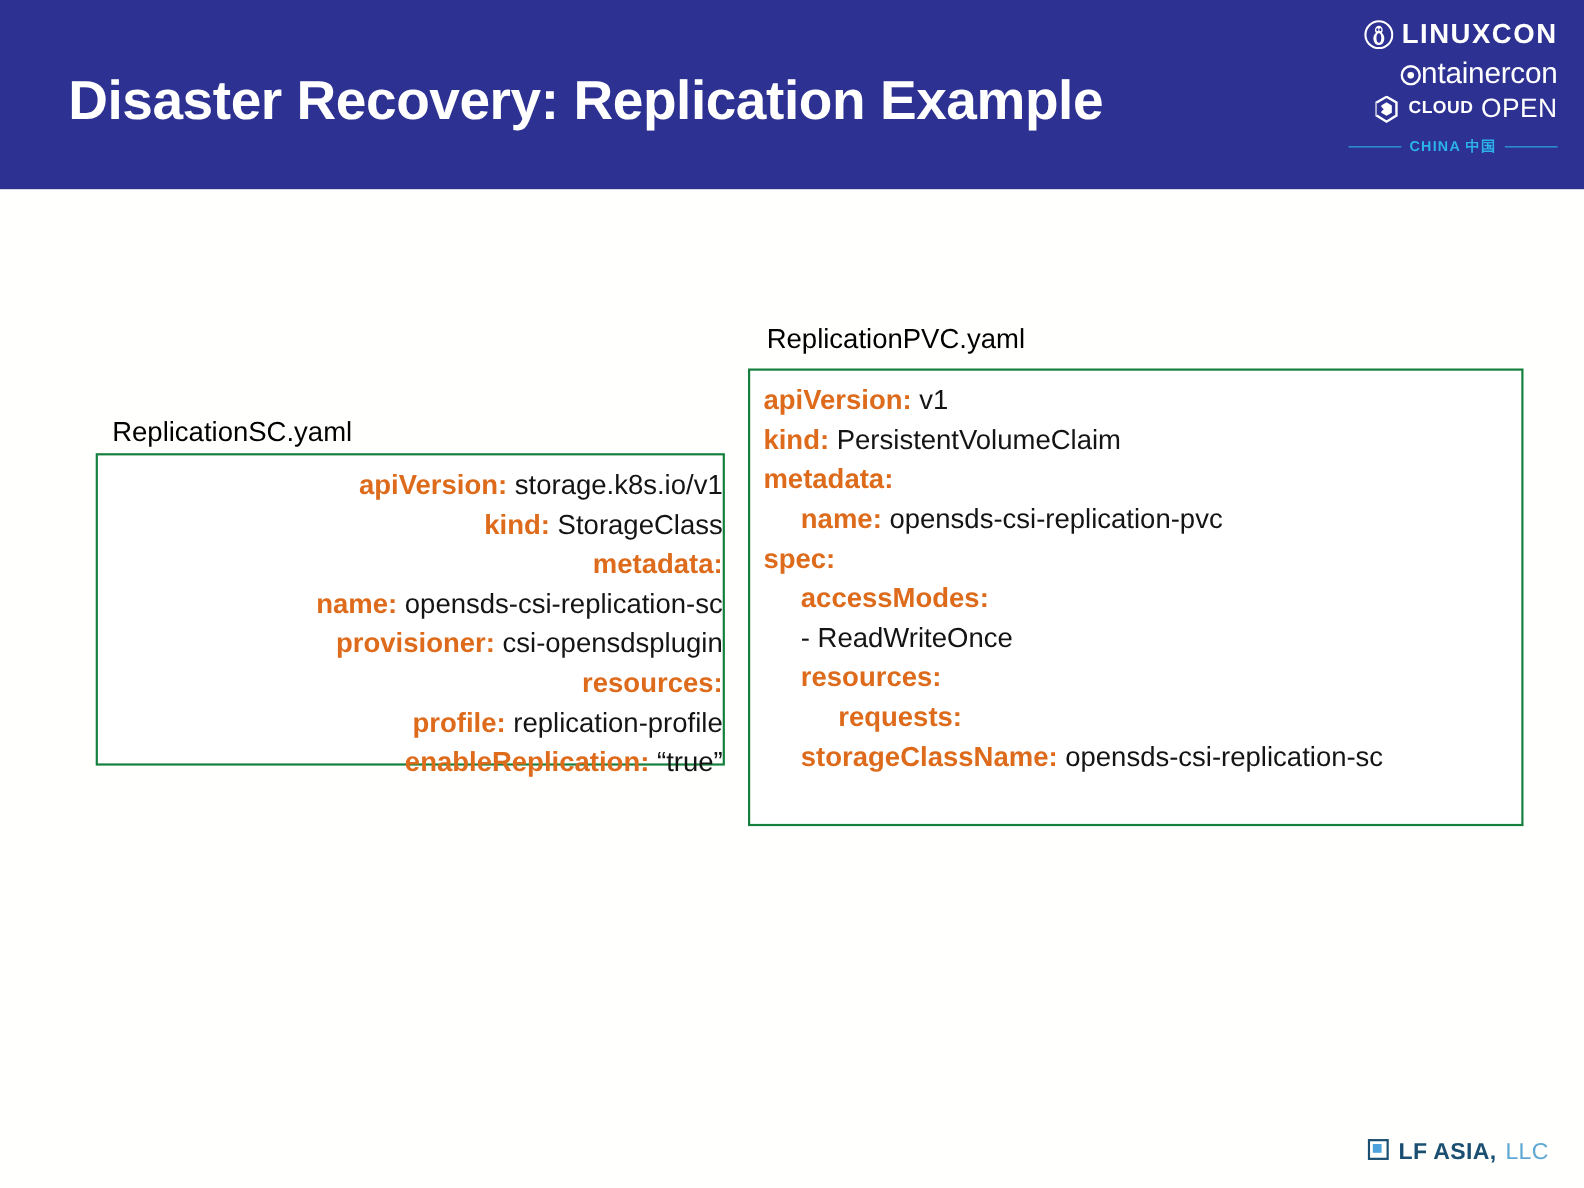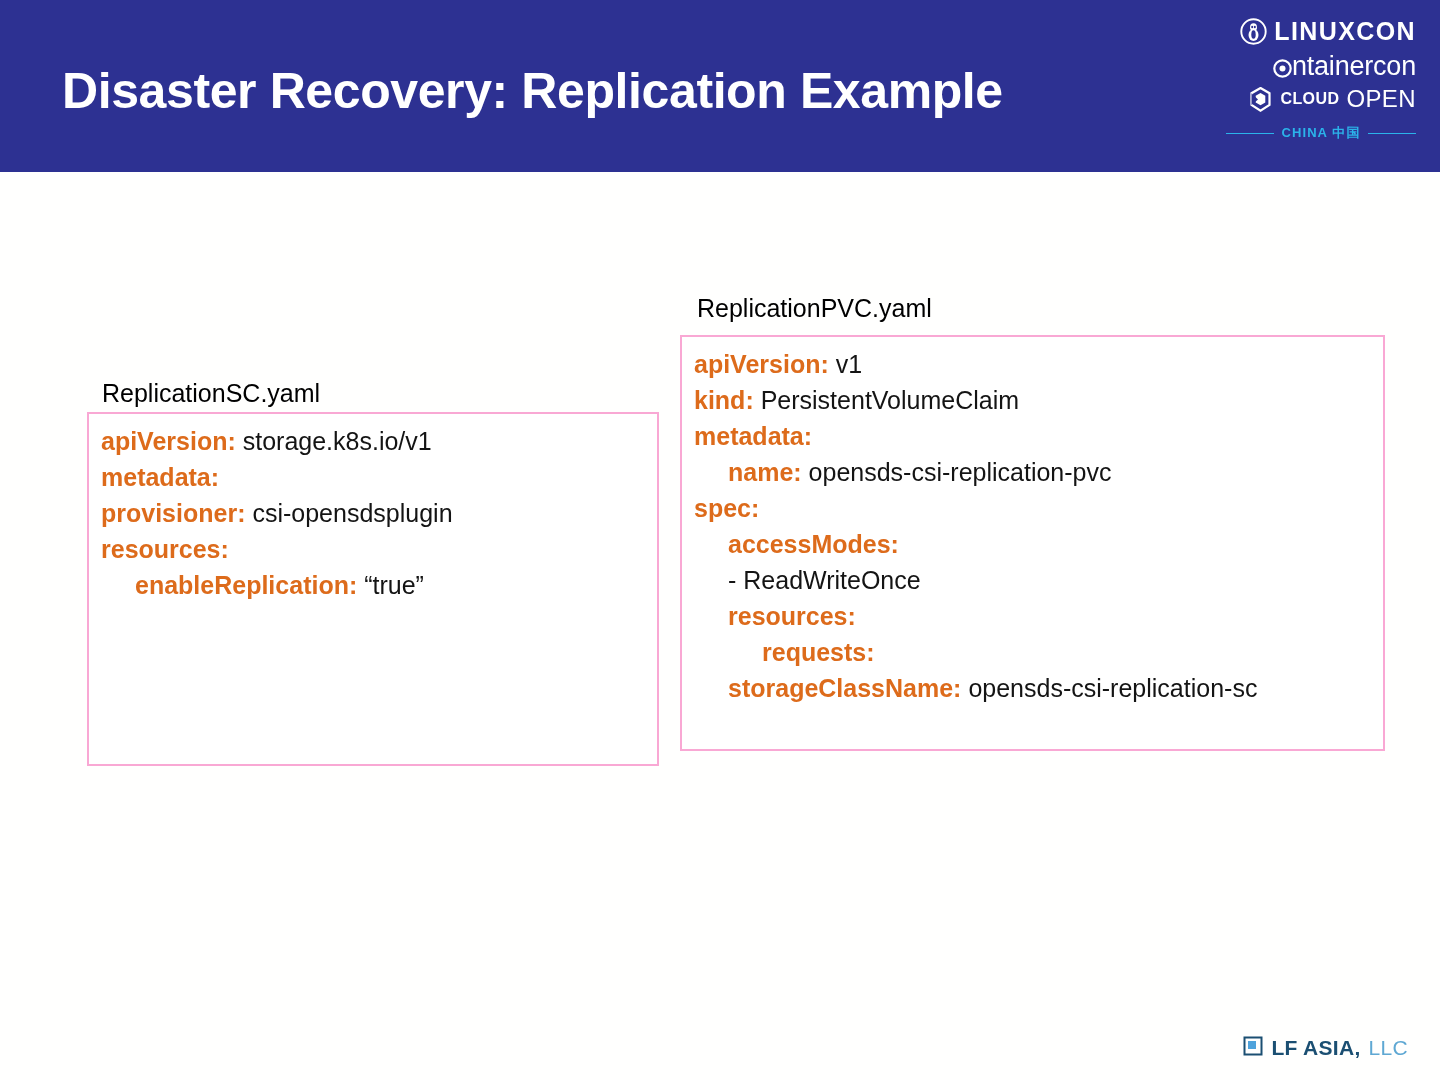--- a/index.html
+++ b/index.html
@@ -100,40 +100,41 @@
 
   
   .yaml-label {
     position: absolute;
     font-size: 25px;
     color: #000000;
     white-space: nowrap;
   }
   .yaml-box {
     position: absolute;
-    border: 2px solid #f9a8d4;
+    border: 2px solid #15803d;
     background: #FFFFFF;
     box-sizing: border-box;
   }
   .yaml-line {
     font-size: 25px;
     line-height: 36px;
     white-space: pre;
     color: #000000;
   }
   .k { color: #DD6B1B; font-weight: bold; }
   .v { color: #141414; font-weight: normal; }
   .v.orange { color: #DD6B1B; font-weight: bold; }
 
   #box-sc {
     left: 87px;
     top: 412px;
     width: 572px;
-    height: 354px;
+    height: 284px;
     padding: 9px 0 0 12px;
+    text-align: right;
   }
   #label-sc { left: 102px; top: 379px; }
 
   #box-pvc {
     left: 680px;
     top: 335px;
     width: 705px;
     height: 416px;
     padding: 9px 0 0 12px;
   }
@@ -207,23 +208,26 @@
   <div class="country-row">
     <span class="rule"></span>
     <span class="country-text">CHINA 中国</span>
     <span class="rule"></span>
   </div>
 </div>
 
 <div class="yaml-label" id="label-sc">ReplicationSC.yaml</div>
 <div class="yaml-box" id="box-sc">
     <div class="yaml-line" style="padding-left: 0px;"><span class="k">apiVersion:</span><span class="v"> storage.k8s.io/v1</span></div>
+    <div class="yaml-line" style="padding-left: 0px;"><span class="k">kind:</span><span class="v"> StorageClass</span></div>
     <div class="yaml-line" style="padding-left: 0px;"><span class="k">metadata:</span></div>
+    <div class="yaml-line" style="padding-left: 34px;"><span class="k">name:</span><span class="v"> opensds-csi-replication-sc</span></div>
     <div class="yaml-line" style="padding-left: 0px;"><span class="k">provisioner:</span><span class="v"> csi-opensdsplugin</span></div>
     <div class="yaml-line" style="padding-left: 0px;"><span class="k">resources:</span></div>
+    <div class="yaml-line" style="padding-left: 34px;"><span class="k">profile:</span><span class="v"> replication-profile</span></div>
     <div class="yaml-line" style="padding-left: 34px;"><span class="k">enableReplication:</span><span class="v"> “true”</span></div>
   </div>
 
 <div class="yaml-label" id="label-pvc">ReplicationPVC.yaml</div>
 <div class="yaml-box" id="box-pvc">
     <div class="yaml-line" style="padding-left: 0px;"><span class="k">apiVersion:</span><span class="v"> v1</span></div>
     <div class="yaml-line" style="padding-left: 0px;"><span class="k">kind:</span><span class="v"> PersistentVolumeClaim</span></div>
     <div class="yaml-line" style="padding-left: 0px;"><span class="k">metadata:</span></div>
     <div class="yaml-line" style="padding-left: 34px;"><span class="k">name:</span><span class="v"> opensds-csi-replication-pvc</span></div>
     <div class="yaml-line" style="padding-left: 0px;"><span class="k">spec:</span></div>

